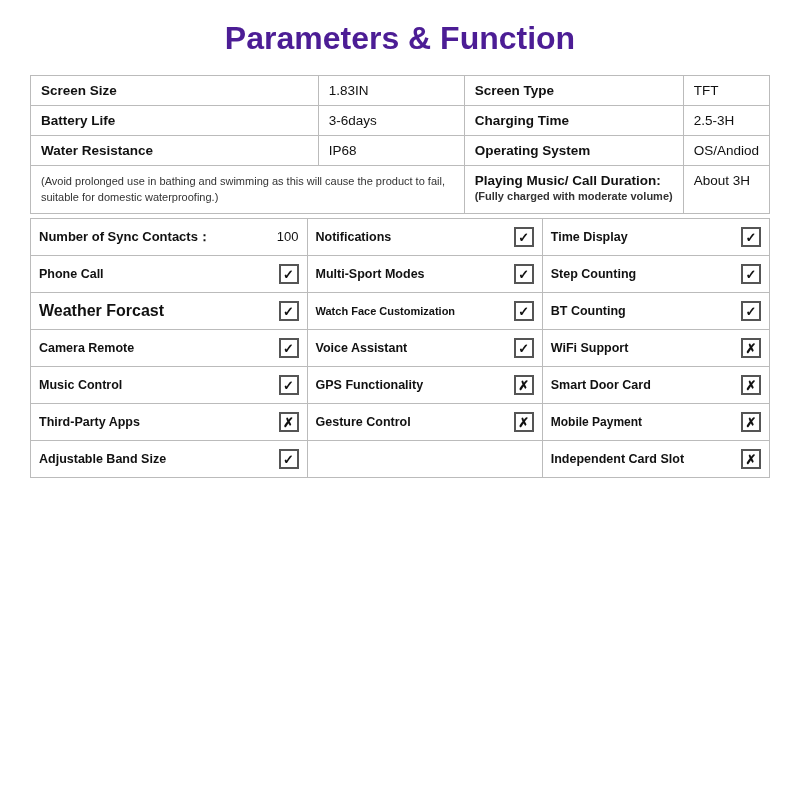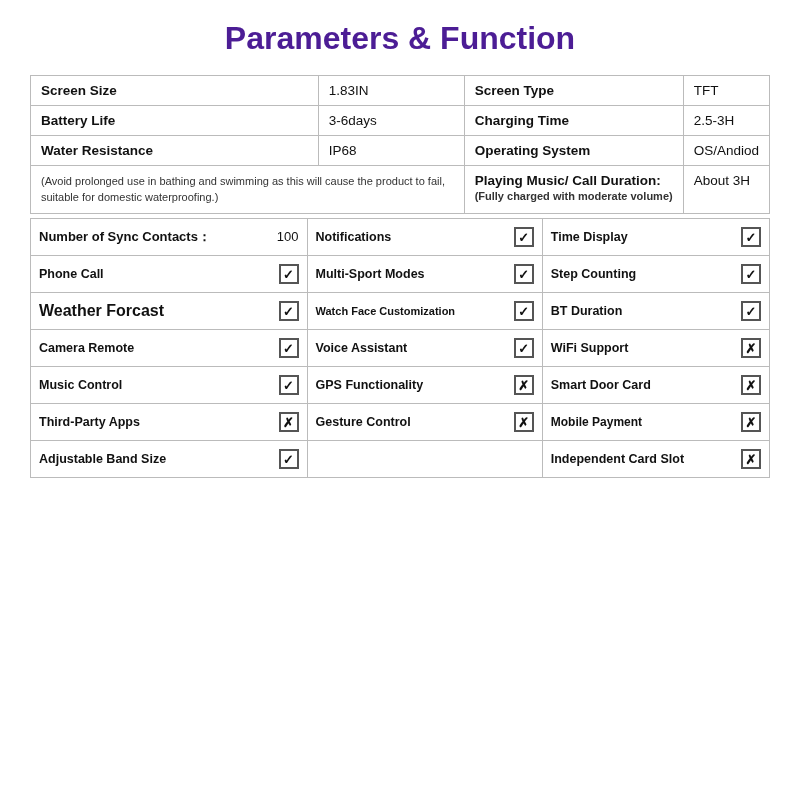--- a/index.html
+++ b/index.html
@@ -168,21 +168,21 @@
             </div>
           </td>
           <td>
             <div class="check-cell">
               <span class="feature-label" style="font-size:11px;">Watch Face Customization</span>
               <span class="checkbox">✓</span>
             </div>
           </td>
           <td>
             <div class="check-cell">
-              <span class="feature-label" style="font-size:12.5px;">BT Duration</span>
+              <span class="feature-label" style="font-size:12.5px;">BT Counting</span>
               <span class="checkbox">✓</span>
             </div>
           </td>
         </tr>
         <tr>
           <td>
             <div class="check-cell">
               <span class="feature-label" style="font-size:12.5px;">Camera Remote</span>
               <span class="checkbox">✓</span>
             </div>

